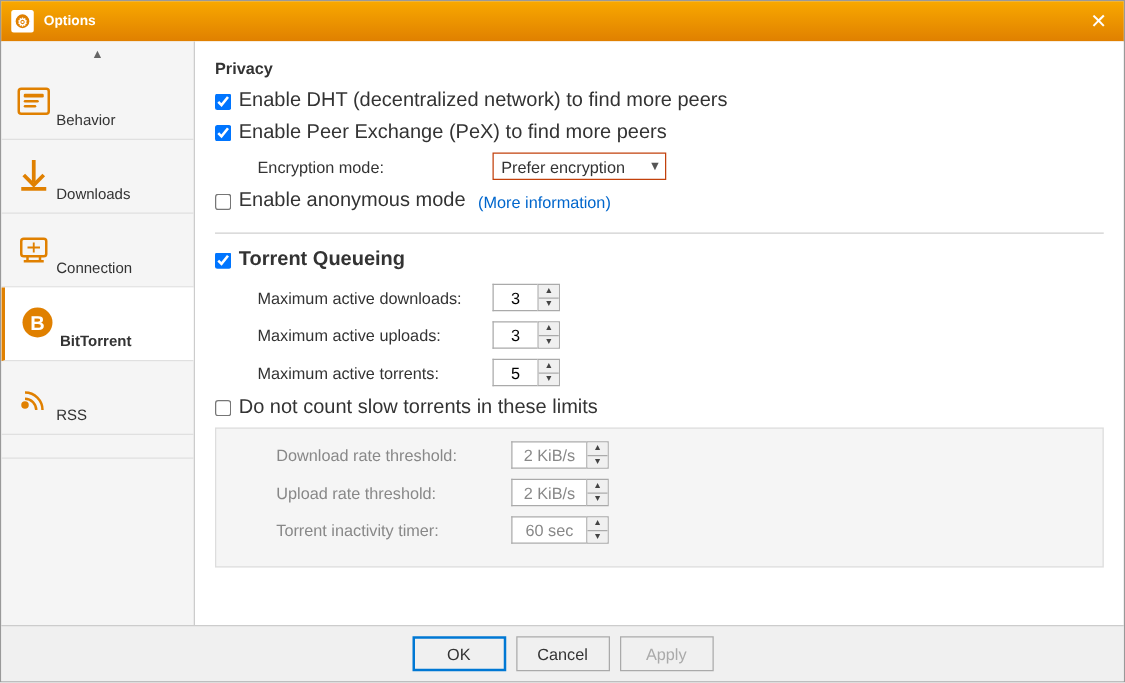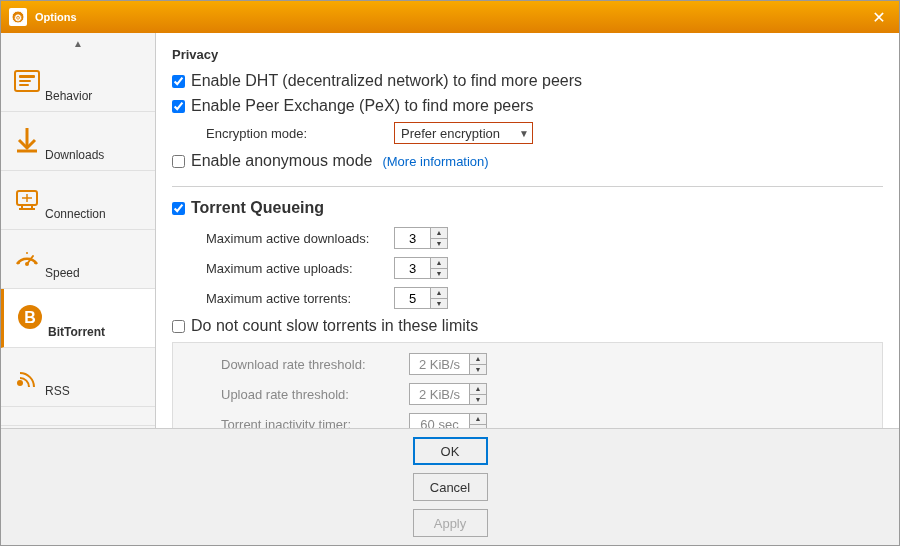--- a/index.html
+++ b/index.html
@@ -287,21 +287,20 @@
     
     .bottom-bar {
       display: flex;
       justify-content: center;
       align-items: center;
       padding: 8px 12px;
       border-top: 1px solid #ccc;
       background: #f0f0f0;
       gap: 8px;
       flex-shrink: 0;
-      flex-direction: column;
     }
 
     .btn {
       min-width: 75px;
       height: 28px;
       padding: 0 16px;
       font-size: 13px;
       cursor: pointer;
       border: 1px solid #aaa;
       background: #f0f0f0;
@@ -393,33 +392,20 @@
             <line x1="11" y1="22" x2="11" y2="26" stroke="#e08000" stroke-width="2"></line>
             <line x1="21" y1="22" x2="21" y2="26" stroke="#e08000" stroke-width="2"></line>
             <line x1="8" y1="26" x2="24" y2="26" stroke="#e08000" stroke-width="2"></line>
             <line x1="16" y1="11" x2="16" y2="19" stroke="#e08000" stroke-width="1.5"></line>
             <line x1="11" y1="15" x2="21" y2="15" stroke="#e08000" stroke-width="1.5"></line>
           </svg>
         </div>
         <span class="sidebar-item-label">Connection</span>
       </div>
 
-      <div class="sidebar-item">
-        <div class="sidebar-item-icon">
-          <svg width="32" height="32" viewBox="0 0 32 32">
-            <path d="M6 22 A12 12 0 0 1 26 22" fill="none" stroke="#e08000" stroke-width="2.5"></path>
-            <line x1="16" y1="22" x2="22" y2="14" stroke="#e08000" stroke-width="2" stroke-linecap="round"></line>
-            <circle cx="16" cy="22" r="2" fill="#e08000"></circle>
-            <line x1="8" y1="22" x2="8" y2="20" stroke="#e08000" stroke-width="1.5"></line>
-            <line x1="24" y1="22" x2="24" y2="20" stroke="#e08000" stroke-width="1.5"></line>
-            <line x1="16" y1="10" x2="16" y2="12" stroke="#e08000" stroke-width="1.5"></line>
-          </svg>
-        </div>
-        <span class="sidebar-item-label">Speed</span>
-      </div>
 
       <div class="sidebar-item active">
         <div class="sidebar-item-icon">
           <svg width="32" height="32" viewBox="0 0 32 32">
             <circle cx="16" cy="16" r="12" fill="#e08000"></circle>
             <text x="16" y="22" text-anchor="middle" font-size="16" fill="#fff" font-weight="bold" font-family="Arial">B</text>
           </svg>
         </div>
         <span class="sidebar-item-label">BitTorrent</span>
       </div>

